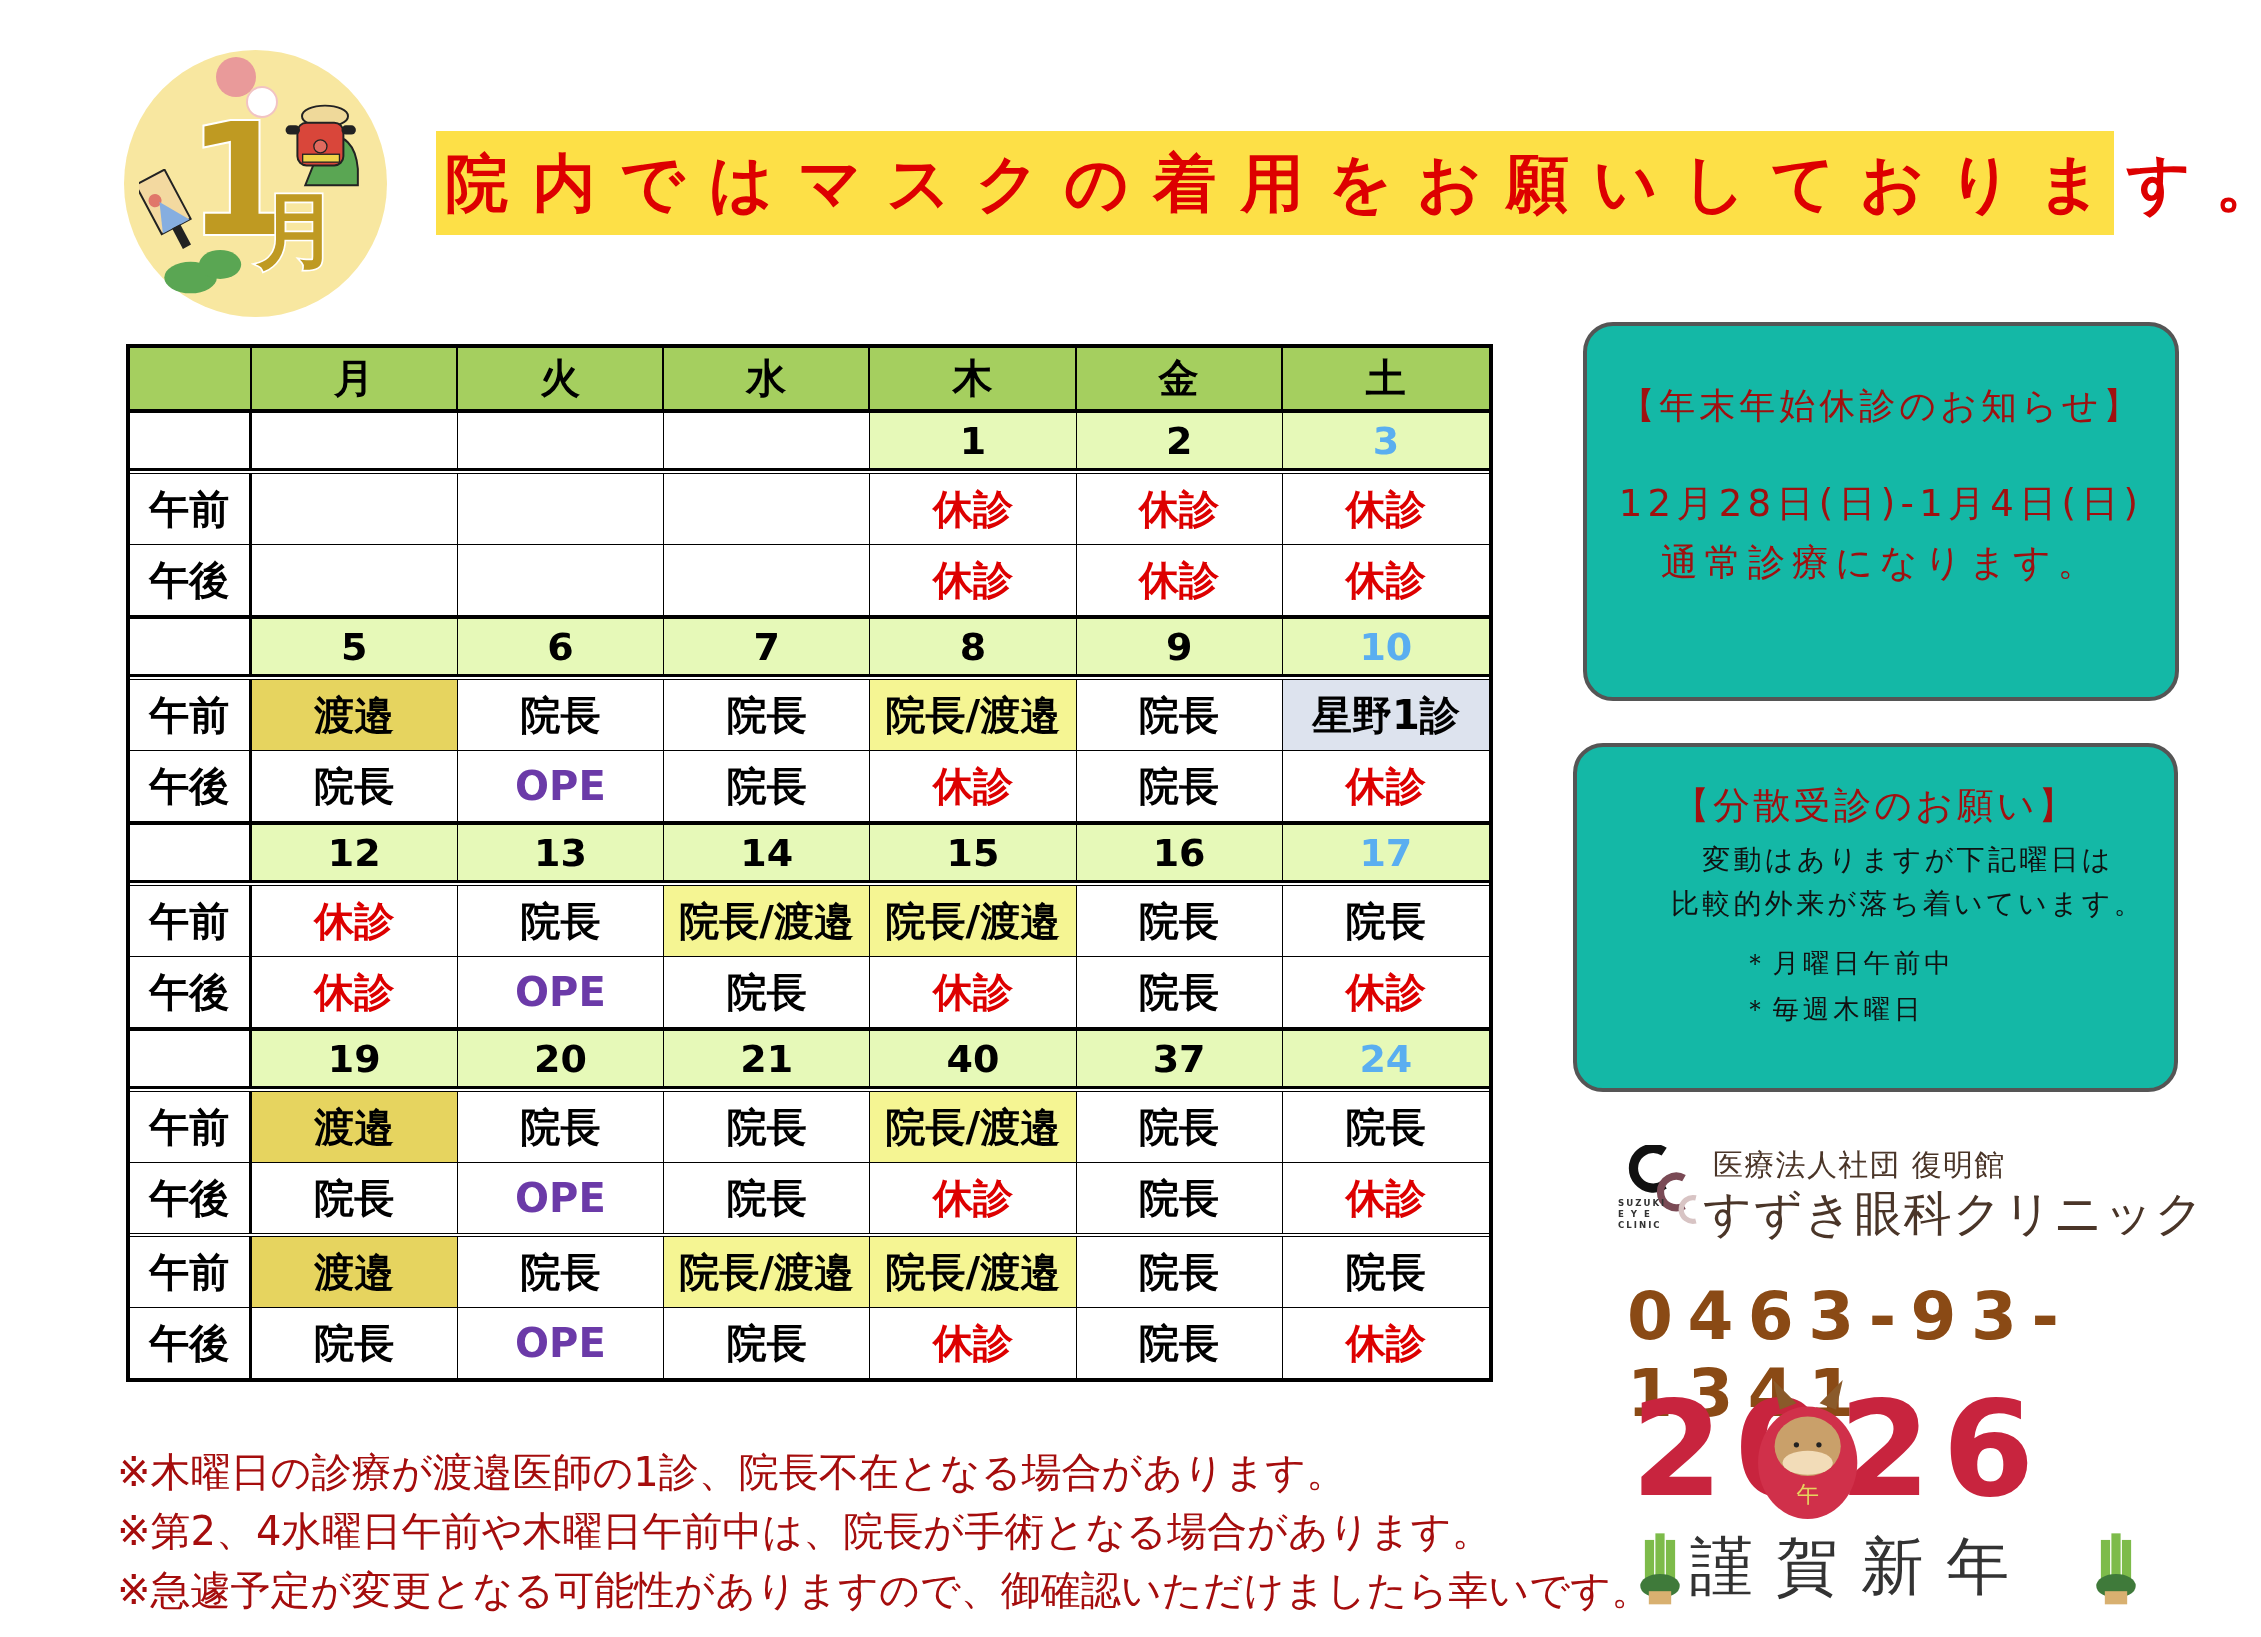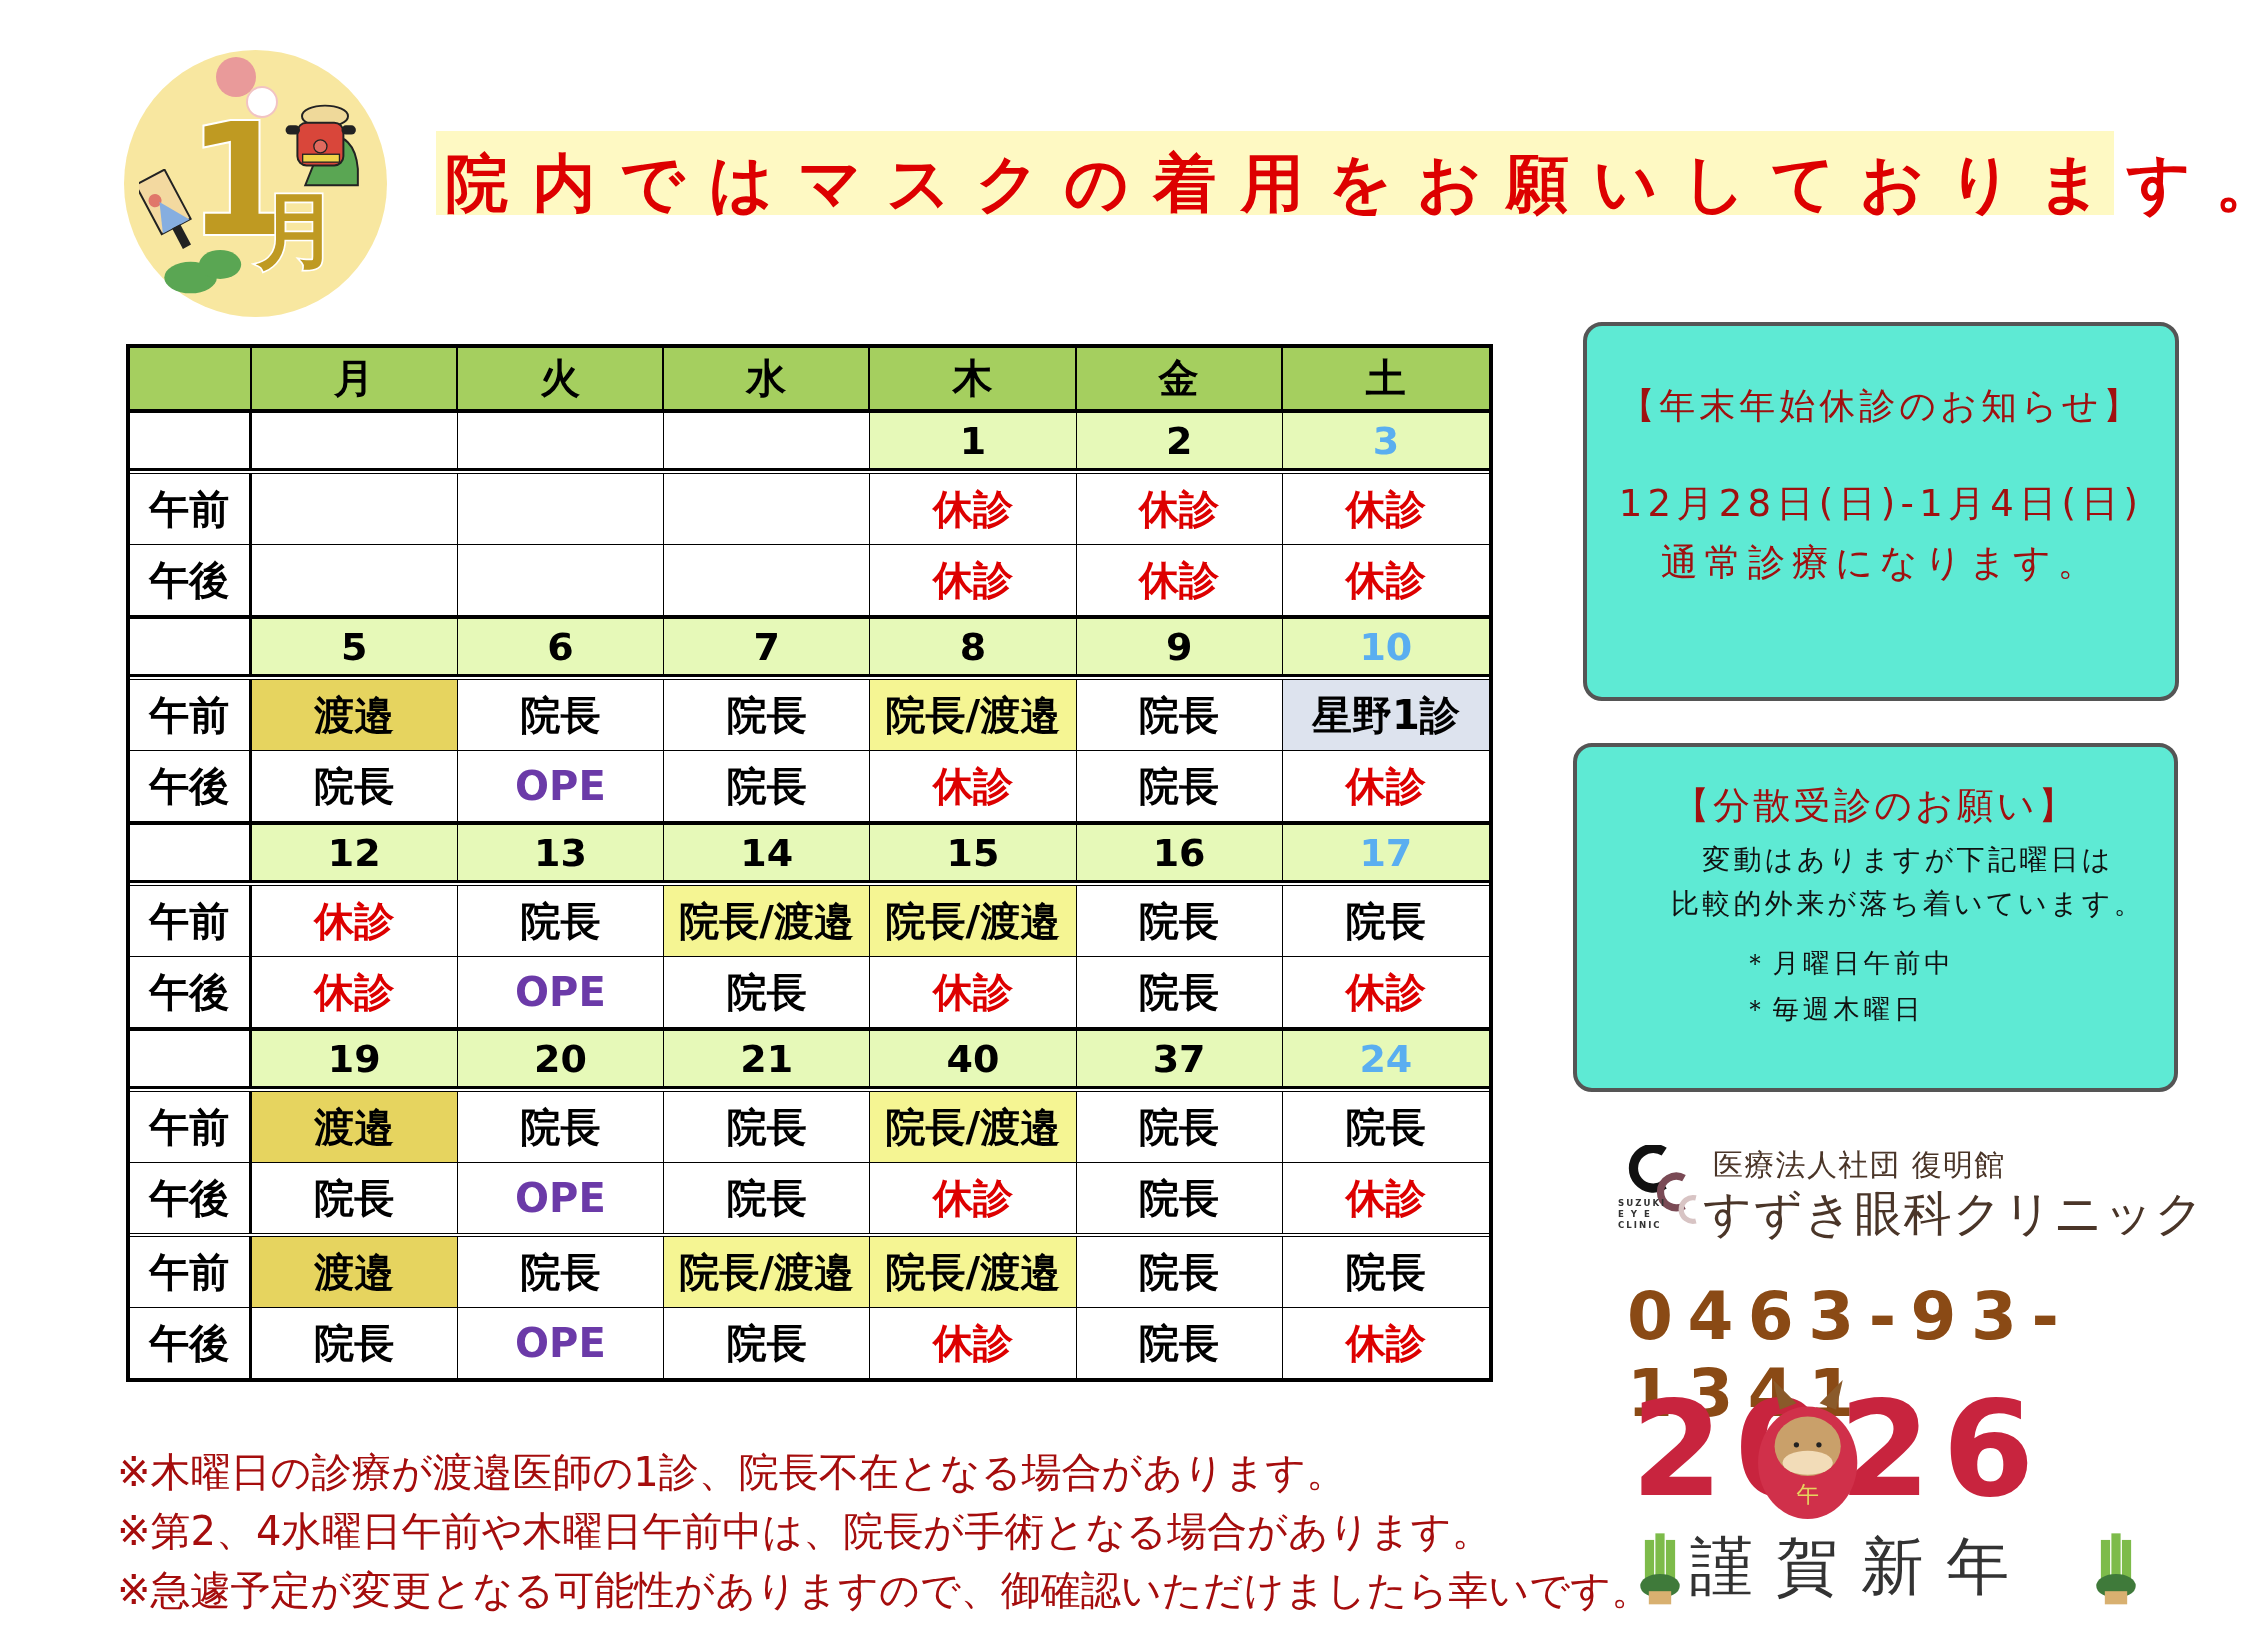--- a/index.html
+++ b/index.html
@@ -13,21 +13,21 @@
                 -webkit-text-stroke:4px #ffffff; paint-order:stroke fill; line-height:1; }
   .emblem-moon { position:absolute; left:132px; top:139px; font-size:83px; font-weight:bold; color:#bf9a22; line-height:1;
                  -webkit-text-stroke:3.3px #ffffff; paint-order:stroke fill; }
   .flower1 { position:absolute; left:92px; top:6.6px; width:40px; height:40px; border-radius:50%; background:#e99a9a; }
   .flower2 { position:absolute; left:122px; top:36px; width:28px; height:28px; border-radius:50%; background:#fff; border:2px solid #f2c3c3; }
   .shishi { position:absolute; left:155px; top:53px; width:92px; height:92px; }
   .hagoita { position:absolute; left:14.5px; top:119px; width:59px; height:86px; }
   .pine { position:absolute; left:40px; top:198px; width:86px; height:46px; }
 
   
-  .banner { left:436px; top:131px; width:1678px; height:84px; background:#fef9c3; display:flex; align-items:flex-end; }
+  .banner { left:436px; top:131px; width:1678px; height:104px; background:#fde047; display:flex; align-items:center; }
   .banner span { color:#dd0000; font-size:63px; font-weight:bold; letter-spacing:24.4px; padding-left:9.2px; white-space:nowrap; line-height:1; }
 
   
   .sched { left:126px; top:344px; width:1367px; border:4.6px solid #000; box-sizing:border-box; }
   .row { display:flex; }
   .cell { box-sizing:border-box; border-right:1.3px solid #000; display:flex; align-items:center; justify-content:center;
           font-size:40px; font-weight:bold; color:#000; }
   .cell:last-child { border-right:none; }
   .c0 { width:122px; border-right:3.3px solid #000; }
   .cd { width:207px; }
@@ -41,21 +41,21 @@
   .pm { height:70px; }
   .blank { background:#ffffff !important; }
   .sat-num { color:#5aaef0; }
   .red { color:#dd0000; }
   .ope { color:#6b3aa8; }
   .bg-wat { background:#e6d45f; }
   .bg-mix { background:#f5f593; }
   .bg-hos { background:#dde3ee; }
 
   
-  .box { box-sizing:border-box; border:4.6px solid #555; border-radius:19px; background:#5eead4; text-align:center; }
+  .box { box-sizing:border-box; border:4.6px solid #555; border-radius:30px; background:#14b8a6; text-align:center; }
   .box1 { left:1583px; top:322px; width:596px; height:379px; }
   .box1 .t { color:#a01010; font-size:36px; margin-top:56px; letter-spacing:4px; }
   .box1 .d { color:#a01010; font-size:37px; margin-top:48px; letter-spacing:5.3px; }
   .box1 .r1 { color:#a01010; font-size:37px; margin-top:46px; letter-spacing:6.6px; }
   .box1 .r2 { color:#a01010; font-size:37px; margin-top:9.2px; letter-spacing:6.6px; }
 
   .box2 { left:1573px; top:743px; width:605px; height:349px; }
   .box2 .t { color:#a01010; font-size:37px; margin-top:34px; letter-spacing:3.3px; }
   .box2 .p { color:#111; font-size:28px; text-align:center; padding-left:65px; letter-spacing:3.3px; line-height:44px; }
   .box2 .p1 { margin-top:6.6px; }

